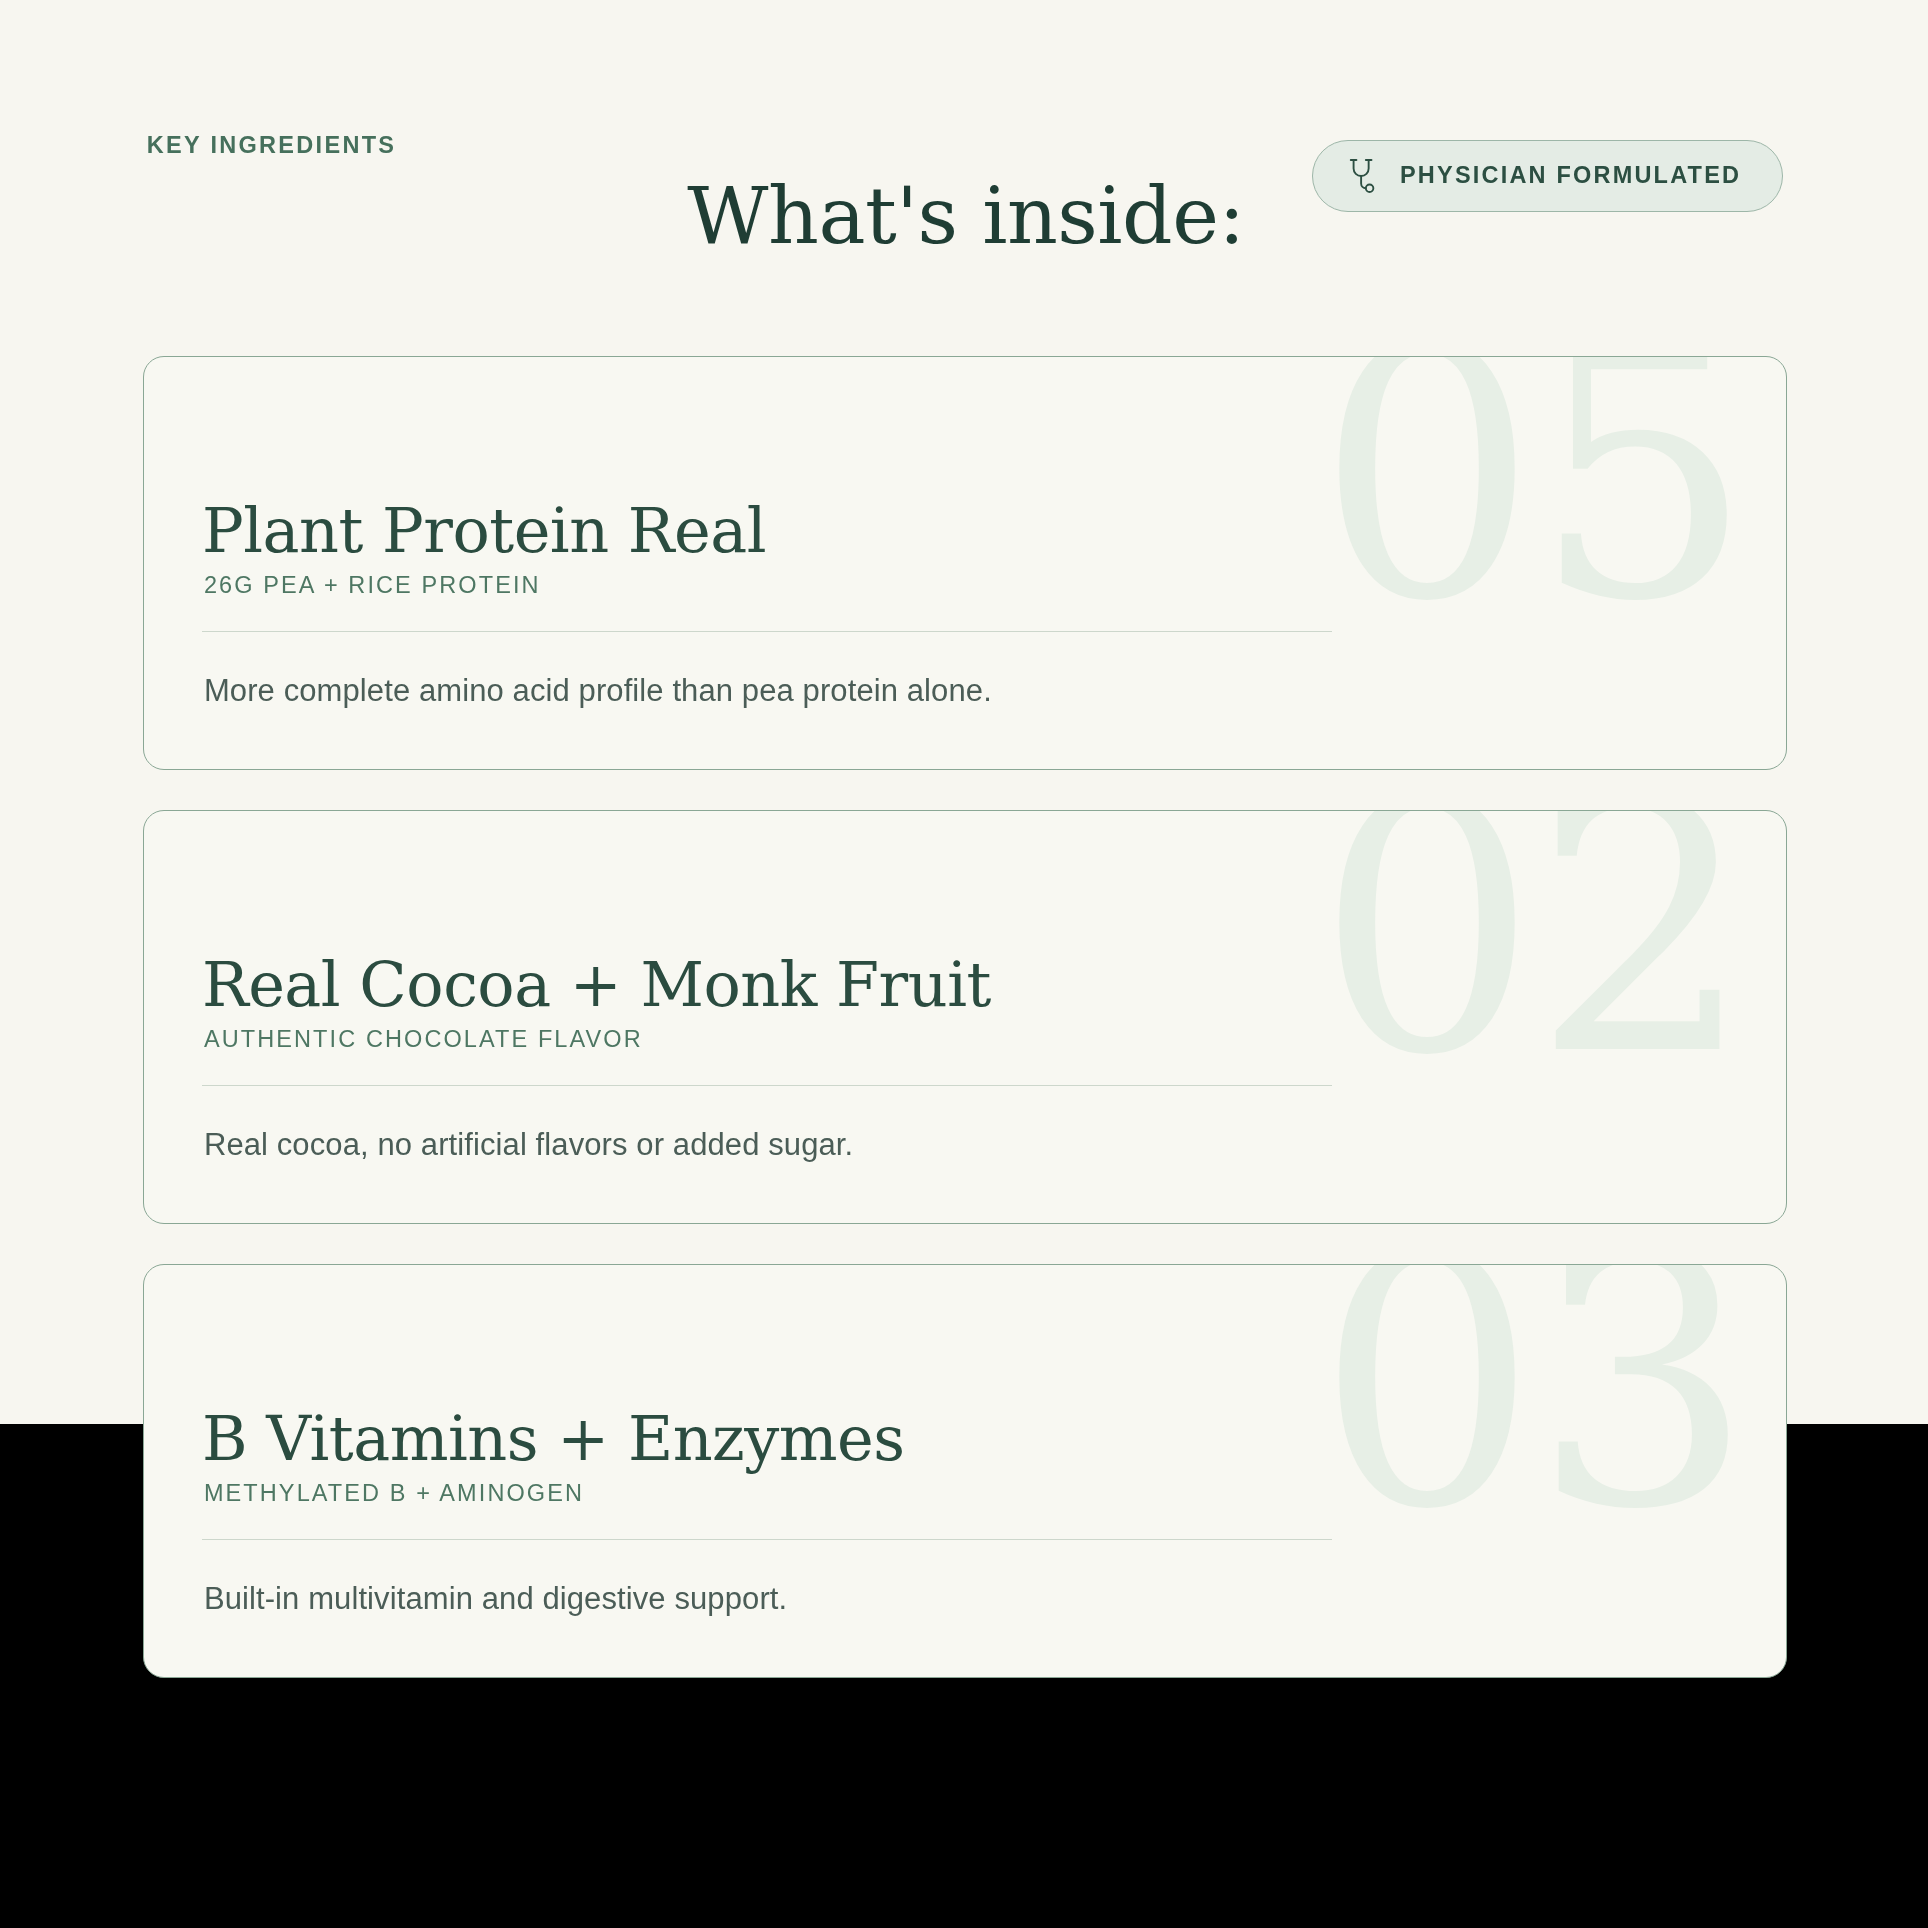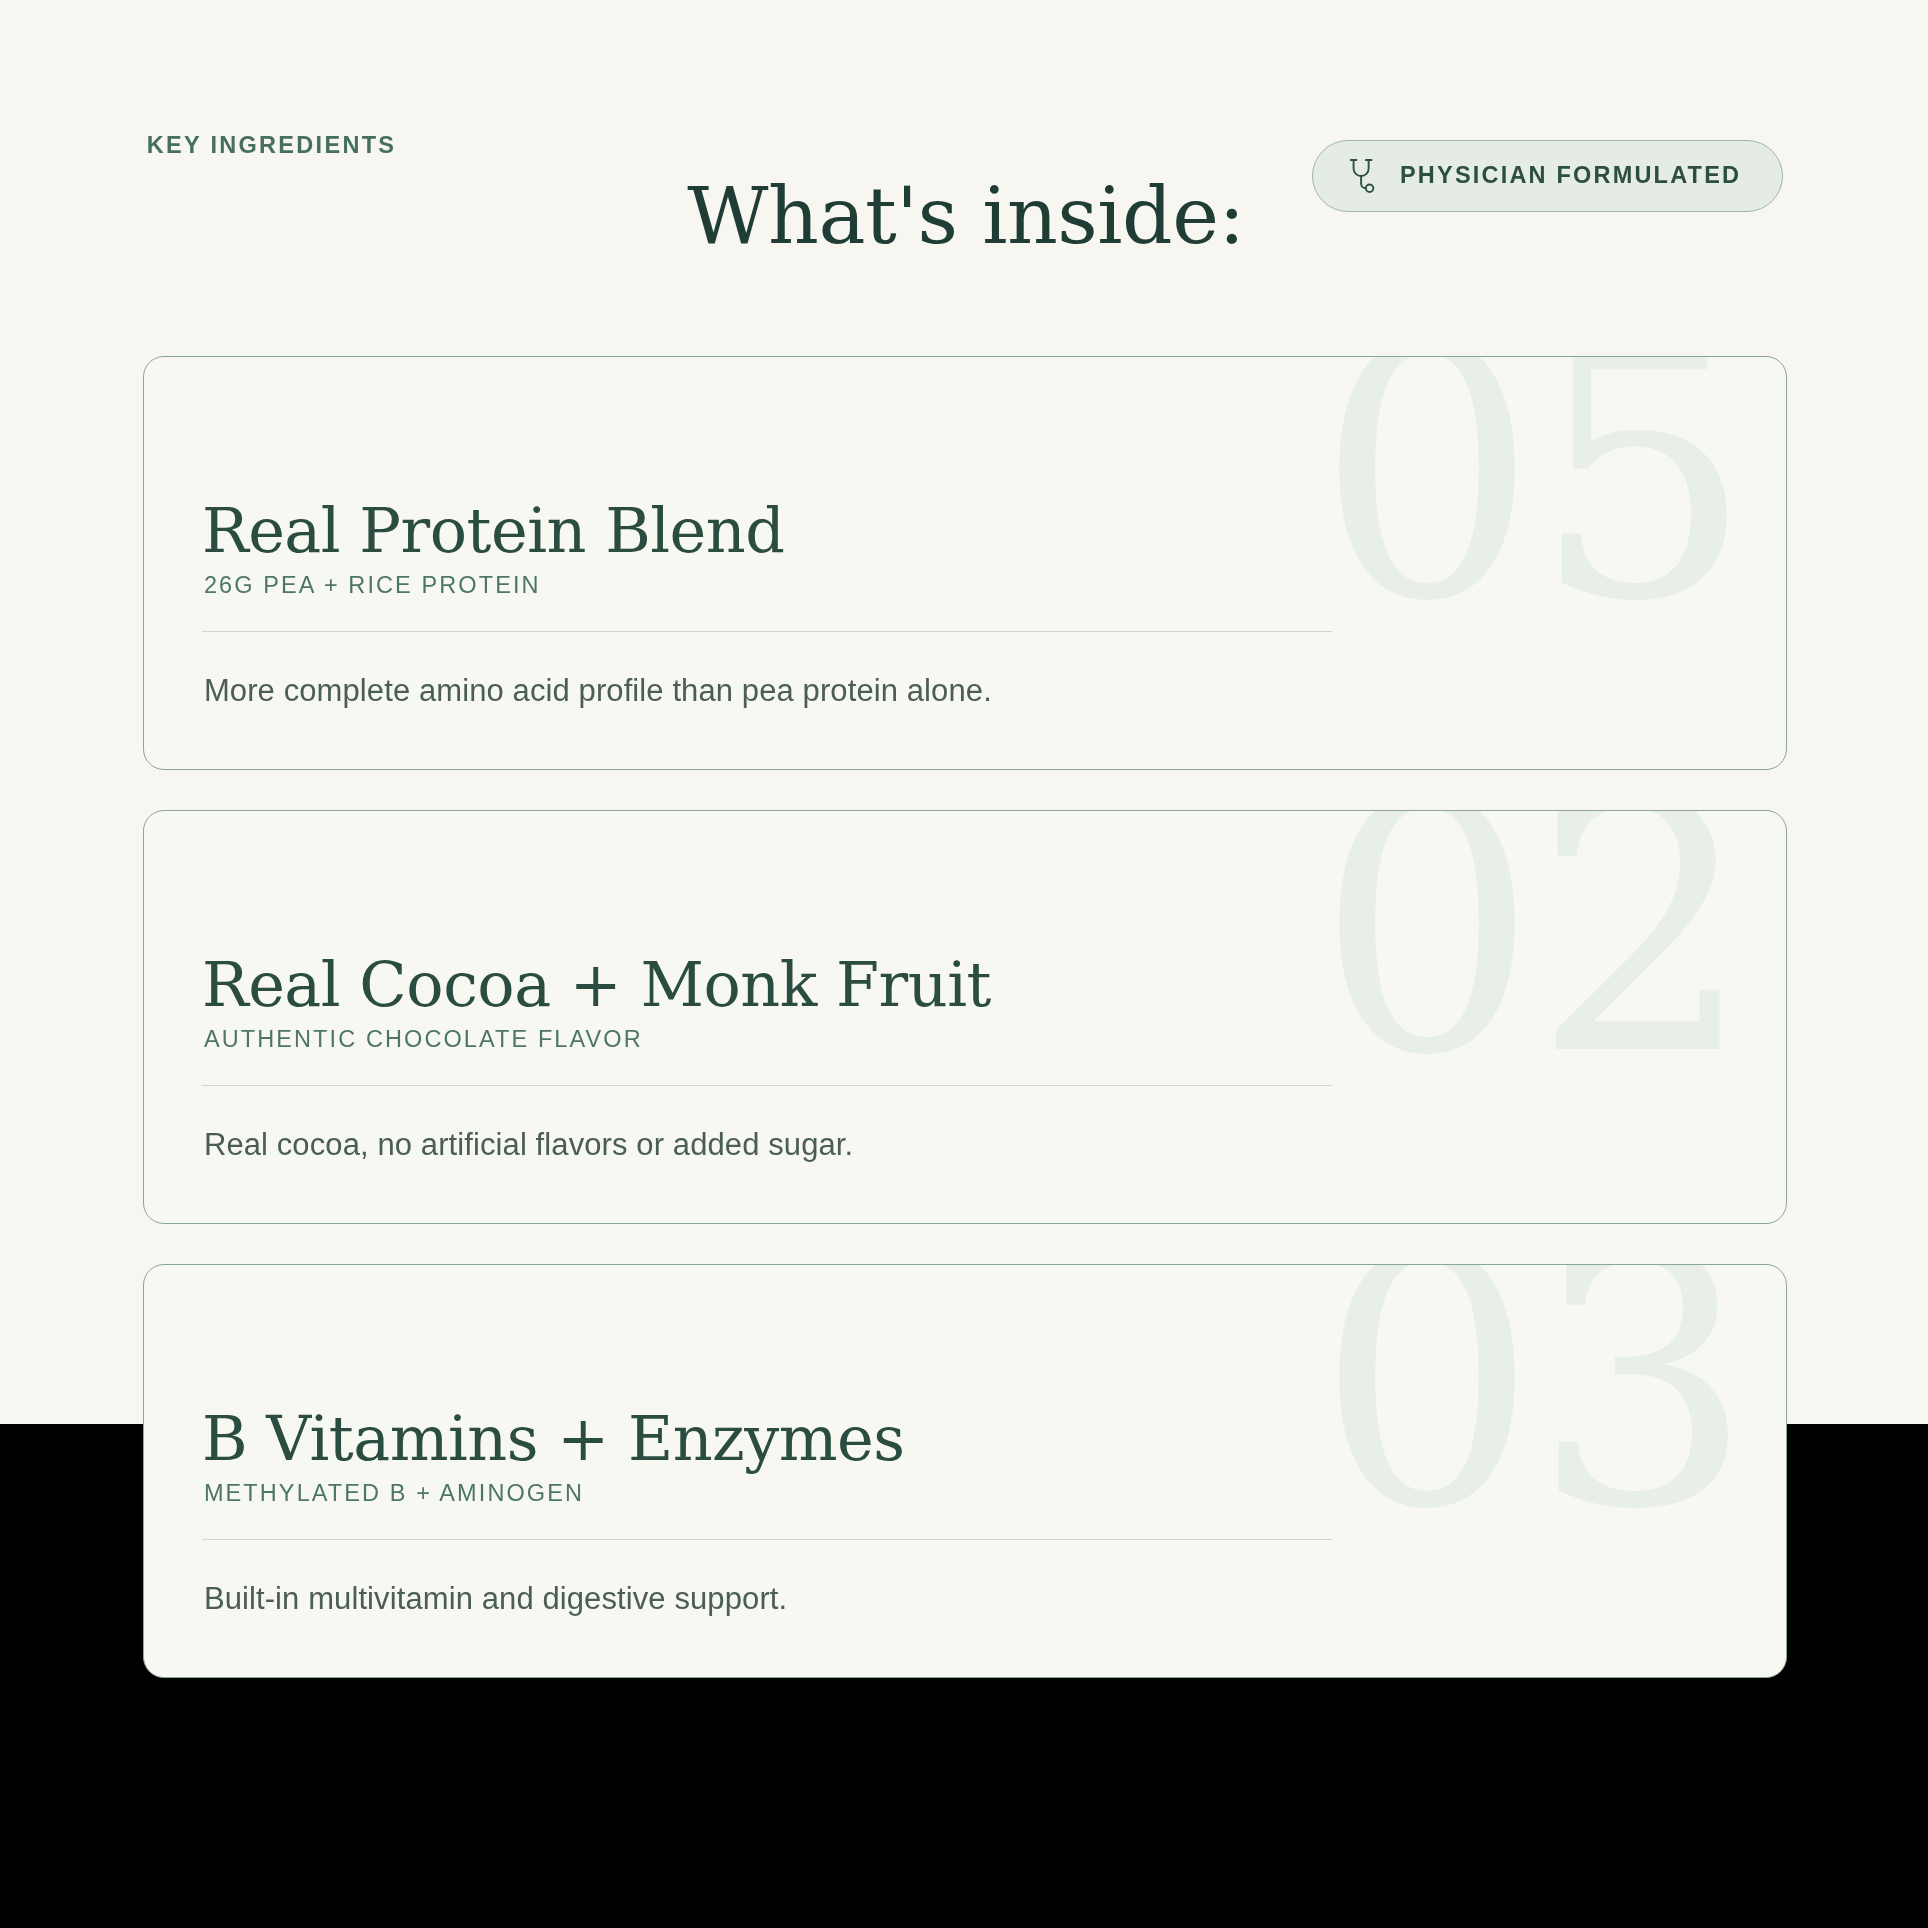--- a/index.html
+++ b/index.html
@@ -168,21 +168,21 @@
         </span>
         <span class="badge-label">PHYSICIAN FORMULATED</span>
       </div>
     </div>
 
     <div class="cards">
 
       <div class="card">
         <div class="card-num">05</div>
         <div class="card-body">
-          <h2 class="card-title">Real Protein Blend</h2>
+          <h2 class="card-title">Plant Protein Real</h2>
           <p class="card-sub">26G PEA + RICE PROTEIN</p>
           <div class="rule"></div>
           <p class="card-desc">More complete amino acid profile than pea protein alone.</p>
         </div>
       </div>
 
       <div class="card">
         <div class="card-num">02</div>
         <div class="card-body">
           <h2 class="card-title">Real Cocoa + Monk Fruit</h2>

